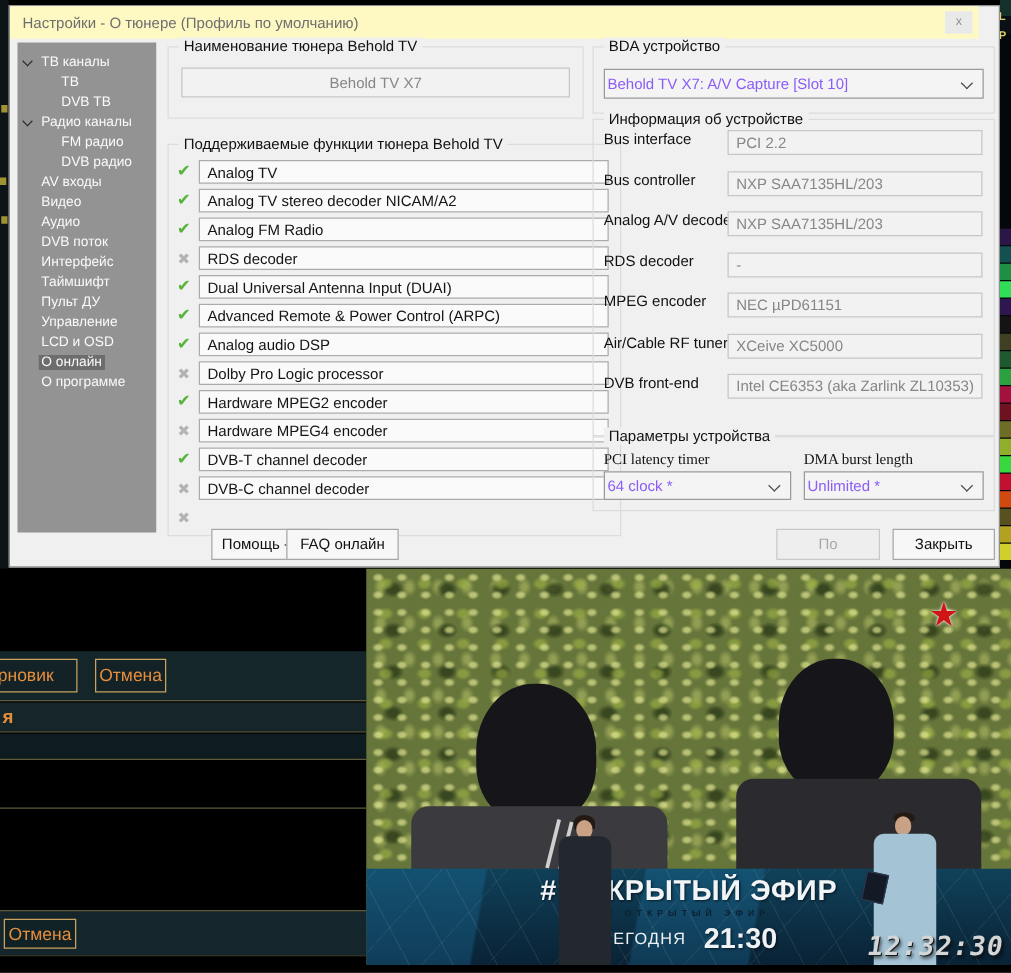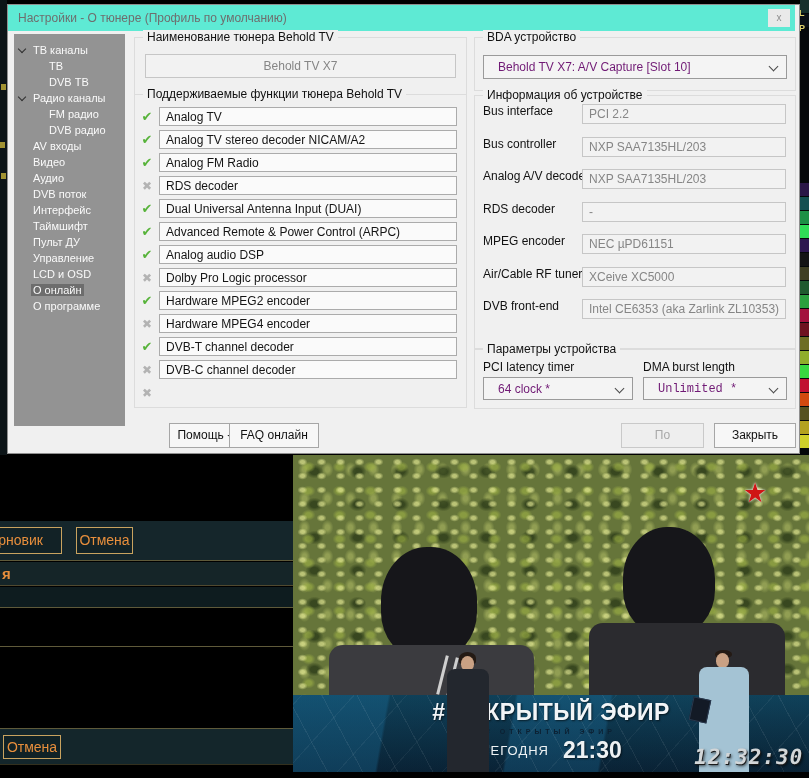--- a/index.html
+++ b/index.html
@@ -11,21 +11,21 @@
   .edge-mark{position:absolute;width:5px;height:6px;background:#c7b23a;opacity:.8;}
   .bg-right-strip{position:absolute;left:800px;top:0;width:9px;height:455px;background:#05080a;overflow:hidden;}
   .strip-block{width:9px;height:13px;margin-bottom:1px;}
   .strip-top{position:absolute;top:0;left:0;}
   .strip-main{position:absolute;top:183px;left:0;}
   .strip-letter{position:absolute;left:-1px;color:#ded06a;font-size:9px;font-weight:bold;line-height:9px;}
 
   
   .dialog{position:absolute;left:7px;top:4px;width:793px;height:450px;background:#f0f0f0;
           border:1px solid #8f8f8f;box-sizing:border-box;font-size:12px;color:#111;}
-  .titlebar{position:absolute;left:0;top:0;right:4px;height:26px;background:#5eead4;}
+  .titlebar{position:absolute;left:0;top:0;right:16px;height:26px;background:#fef9c3;}
   .title-text{position:absolute;left:10px;top:6px;font-size:12px;color:#6e6e6e;white-space:nowrap;}
   .close-btn{position:absolute;right:5px;top:4px;width:22px;height:18px;background:#e9e9e9;
              color:#8f8f8f;font-size:10px;text-align:center;line-height:18px;}
 
   
   .sidebar{position:absolute;left:6px;top:29px;width:111px;height:392px;background:#939393;
            padding-top:8px;box-sizing:border-box;overflow:hidden;}
   .sb-item{position:relative;height:16px;line-height:16px;color:#fafafa;font-size:11px;white-space:nowrap;}
   .sb-item.lvl0{padding-left:17px;}
   .sb-item.lvl1{padding-left:33px;}
@@ -43,30 +43,30 @@
 
   .feat-list{position:absolute;left:0;top:10px;right:0;}
   .feat-row{display:flex;align-items:center;height:23px;}
   .feat-icon{width:24px;text-align:center;font-family:"DejaVu Sans",sans-serif;font-size:13px;font-weight:bold;}
   .ic-check{color:#57b33a;}
   .ic-cross{color:#b3b3b3;font-size:12px;}
   .feat-field{flex:1;margin-right:9px;height:19px;line-height:19px;background:#fafafa;
               border:1px solid #ababab;box-sizing:border-box;padding-left:6px;font-size:12px;color:#141414;white-space:nowrap;overflow:hidden;}
 
   .combo{position:absolute;background:#f4f4f4;border:1px solid #9a9a9a;box-sizing:border-box;
-         line-height:22px;padding-left:14px;font-size:12px;color:#701a75;white-space:nowrap;overflow:hidden;}
+         line-height:22px;padding-left:2px;font-size:12px;color:#8b5cf6;white-space:nowrap;overflow:hidden;}
   .combo .cbx-arrow{position:absolute;right:9px;top:7px;width:6px;height:6px;border-right:1.5px solid #4a4a4a;
          border-bottom:1.5px solid #4a4a4a;transform:rotate(45deg);background:none;border-left:none;border-top:none;}
 
   .info-rows{position:absolute;left:8px;right:9px;top:8px;}
   .info-row{display:flex;align-items:flex-start;height:32.5px;}
   .info-label{width:99px;font-size:12px;color:#111;white-space:nowrap;}
   .info-field{flex:1;height:20px;line-height:18px;padding-left:6px;font-size:12px;white-space:nowrap;overflow:hidden;}
 
-  .param-label{position:absolute;top:10px;font-size:12px;color:#111;white-space:nowrap;}
+  .param-label{position:absolute;top:10px;font-size:12px;color:#111;white-space:nowrap;font-family:Liberation Serif, serif;}
 
   .dlg-btn{position:absolute;top:418px;height:25px;background:#f7f7f7;border:1px solid #a6a6a6;
            box-sizing:border-box;text-align:center;line-height:23px;font-size:12px;color:#111;}
   .dlg-btn.disabled{color:#a8a8a8;border-color:#c9c9c9;background:#eeeeee;}
 
   
   .bottom-app{position:absolute;left:0;top:455px;width:293px;height:323px;background:#000;overflow:hidden;}
   .ba-panel1{position:absolute;left:0;top:66px;width:100%;height:40px;background:#15262b;border-bottom:1px solid #5f5a3a;box-sizing:border-box;}
   .ba-row-label{position:absolute;left:0;top:107px;width:100%;height:24px;background:#152528;border-bottom:1px solid #50492f;box-sizing:border-box;
                 color:#e78e3c;font-weight:bold;font-size:15px;line-height:24px;padding-left:2px;}
@@ -180,21 +180,21 @@
       <div class="sb-item lvl0"><span class="sb-label">LCD и OSD</span></div>
       <div class="sb-item lvl0 sel"><span class="sb-label">О онлайн</span></div>
       <div class="sb-item lvl0"><span class="sb-label">О программе</span></div>
     </div>
 
     <div class="gbox" style="left:126px;top:32px;width:333px;height:58px;">
       <span class="gbox-label">Наименование тюнера Behold TV</span>
       <div class="ro-field tuner-field">Behold TV X7</div>
     </div>
 
-    <div class="gbox" style="left:126px;top:89px;width:333px;height:314px;padding-left:32px;">
+    <div class="gbox" style="left:126px;top:110px;width:363px;height:314px;padding-left:32px;">
       <span class="gbox-label">Поддерживаемые функции тюнера Behold TV</span>
       <div class="feat-list">
         <div class="feat-row">
             <span class="feat-icon ic-check">✔</span>
             <div class="feat-field">Analog TV</div>
           </div>
         <div class="feat-row">
             <span class="feat-icon ic-check">✔</span>
             <div class="feat-field">Analog TV stereo decoder NICAM/A2</div>
           </div>
@@ -287,21 +287,21 @@
     </div>
 
     <div class="gbox" style="left:466px;top:344px;width:322px;height:60px;">
       <span class="gbox-label">Параметры устройства</span>
       <span class="param-label" style="left:8px;">PCI latency timer</span>
       <span class="param-label" style="left:168px;">DMA burst length</span>
       <div class="combo" style="left:8px;width:150px;top:27px;height:23px;">
         <span>64 clock *</span>
         <span class="cbx-arrow"></span>
       </div>
-      <div class="combo" style="left:168px;right:8px;top:27px;height:23px;font-family:Liberation Mono, monospace;">
+      <div class="combo" style="left:168px;right:8px;top:27px;height:23px;">
         <span>Unlimited *</span>
         <span class="cbx-arrow"></span>
       </div>
     </div>
 
     <div class="dlg-btn" style="left:123px;width:88px;margin-left:38px;">Помощь - F1</div>
     <div class="dlg-btn" style="left:221px;width:90px;">FAQ онлайн</div>
     <div class="dlg-btn disabled" style="left:613px;width:83px;">По умолчанию</div>
     <div class="dlg-btn" style="left:706px;width:82px;">Закрыть</div>
   </div>

